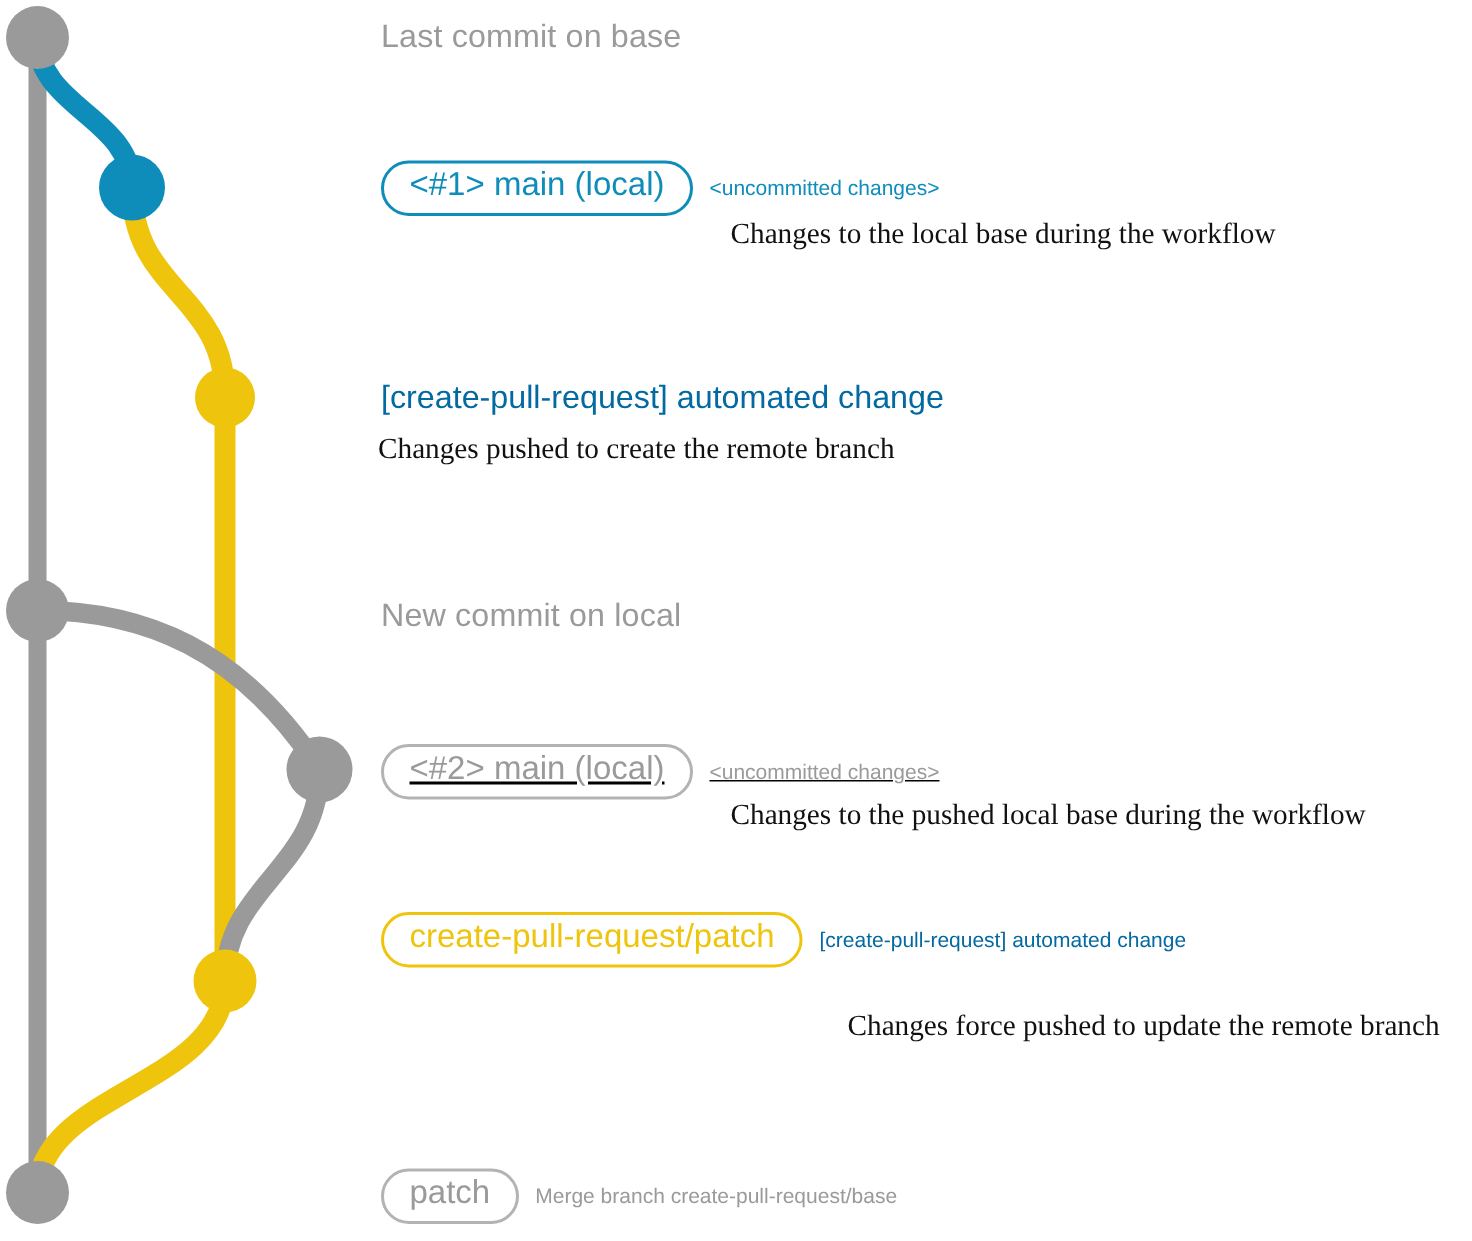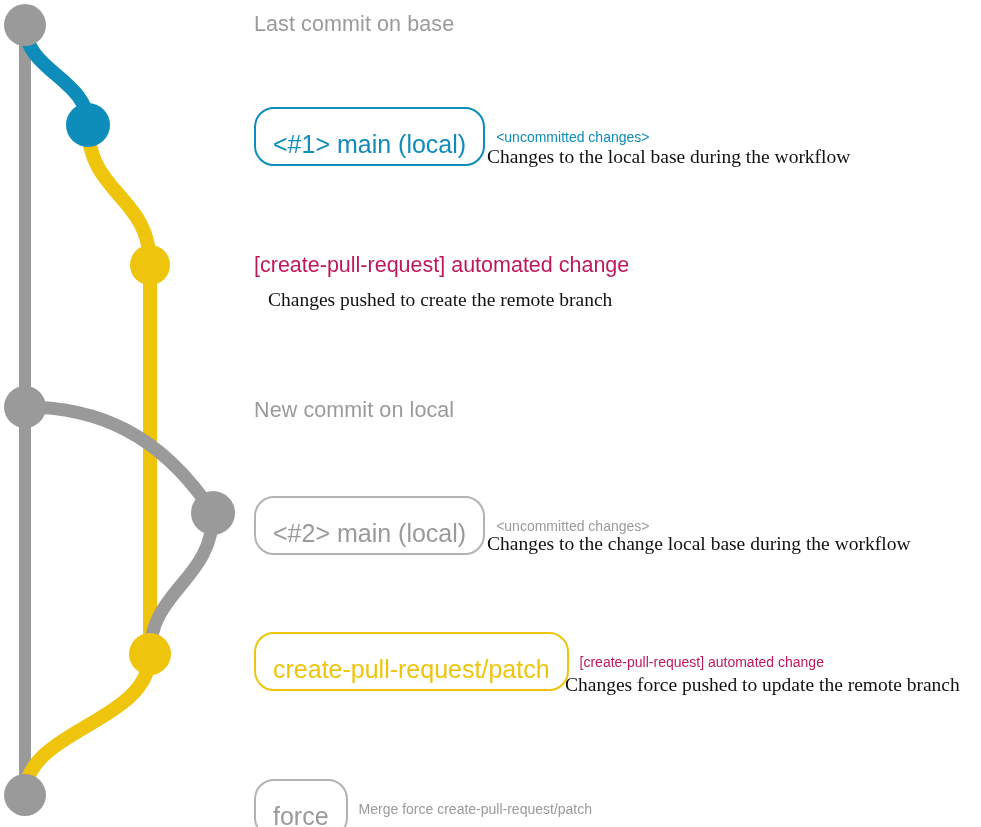--- a/index.html
+++ b/index.html
@@ -41,22 +41,22 @@
   .pillrow {
     display: flex;
     align-items: center;
     white-space: nowrap;
   }
 
   .pill {
     display: inline-block;
     border: 2px solid;
     border-radius: 20px;
-    padding: 21px 17px 6px 17px;
-    font-size: 25px;
+    padding: 2px 17px 6px 17px;
+    font-size: 22px;
     line-height: 1.12;
     background: #ffffff;
     position: relative;
   }
   .pill::after {
     content: "";
     position: absolute;
     right: 8px;
     top: 50%;
     width: 0;
@@ -67,21 +67,21 @@
   .pill-grey   { border-color: #b3b3b3; color: #9a9a9a; }
   .pill-yellow { border-color: #eec40c; color: #eec40c; }
 
   .msg {
     font-size: 14px;
     margin-left: 11px;
     white-space: nowrap;
   }
   .msg-blue   { color: #0e8cba; }
   .msg-grey   { color: #9a9a9a; }
-  .msg-yellow { color: #be185d; }
+  .msg-yellow { color: #0369a1; }
 
   .standalone-msg {
     font-size: 21.5px;
     white-space: nowrap;
   }
 
   .desc {
     position: absolute;
     font-family: "Liberation Serif", serif;
     font-size: 19.5px;
@@ -120,32 +120,32 @@
 
 <div class="row heading" style="top:12px;text-align:right;">Last commit on base</div>
 
 <div class="row pillrow" style="top:107px;">
   <span class="pill pill-blue">&lt;#1&gt; main (local)</span>
   <span class="msg msg-blue">&lt;uncommitted changes&gt;</span>
 </div>
 <div class="desc" style="left:487px; top:146px;">Changes to the local base during the workflow</div>
 
 <div class="row standalone-msg msg-yellow" style="top:253px;">[create-pull-request] automated change</div>
-<div class="desc" style="left:268px; top:289px;">Changes pushed to create the remote branch</div>
+<div class="desc" style="left:252px; top:289px;">Changes pushed to create the remote branch</div>
 
 <div class="row heading" style="top:398px;">New commit on local</div>
 
-<div class="row pillrow" style="top:496px;">
+<div class="row pillrow" style="top:496px;text-decoration:underline;">
   <span class="pill pill-grey">&lt;#2&gt; main (local)</span>
   <span class="msg msg-grey">&lt;uncommitted changes&gt;</span>
 </div>
-<div class="desc" style="left:487px; top:533px;">Changes to the change local base during the workflow</div>
+<div class="desc" style="left:487px; top:533px;">Changes to the pushed local base during the workflow</div>
 
-<div class="row pillrow" style="top:632px;">
+<div class="row pillrow" style="top:608px;">
   <span class="pill pill-yellow">create-pull-request/patch</span>
   <span class="msg msg-yellow">[create-pull-request] automated change</span>
 </div>
 <div class="desc" style="left:565px; top:674px;">Changes force pushed to update the remote branch</div>
 
 <div class="row pillrow" style="top:779px;">
-  <span class="pill pill-grey">force</span>
-  <span class="msg msg-grey">Merge force create-pull-request/patch</span>
+  <span class="pill pill-grey">patch</span>
+  <span class="msg msg-grey">Merge branch create-pull-request/base</span>
 </div>
 
 </body></html>

